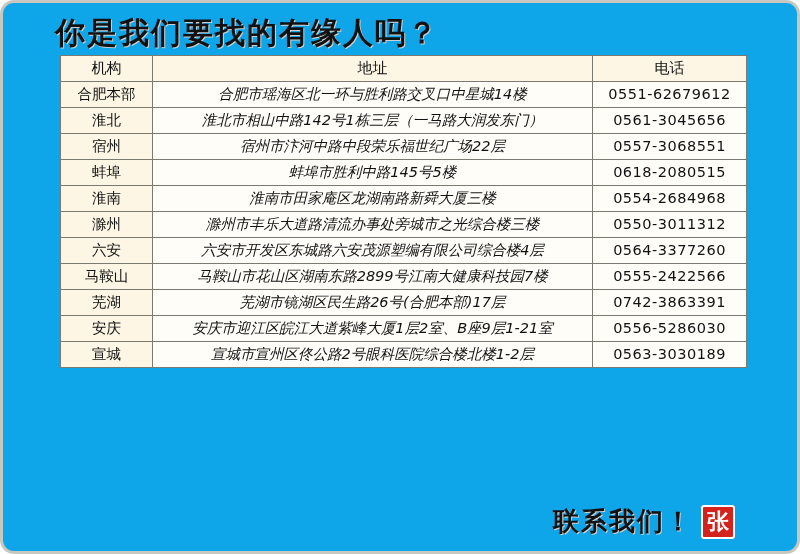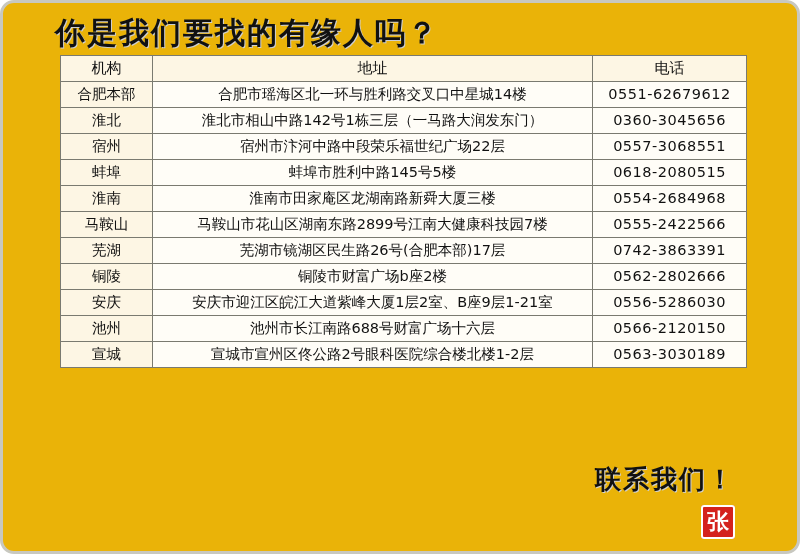--- a/index.html
+++ b/index.html
@@ -11,21 +11,21 @@
     height: 554px;
     background: #ffffff;
     font-family: "DejaVu Sans", "Liberation Sans", sans-serif;
     overflow: hidden;
   }
   .page {
     position: relative;
     width: 800px;
     height: 554px;
     box-sizing: border-box;
-    background: #eab308;
+    background: #0ea5e9;
     border: 3px solid #c8c8c0;
     border-radius: 14px;
   }
   .headline {
     position: absolute;
     left: 52px;
     top: 10px;
     font-size: 30px;
     font-weight: bold;
     letter-spacing: 2px;
@@ -61,30 +61,29 @@
   table.contacts thead th {
     background: #fdf6e4;
     font-weight: normal;
     font-size: 15px;
     margin-left: 28px;
   }
   col.c-org { width: 92px; }
   col.c-addr { width: 440px; }
   col.c-tel { width: 154px; }
   td.org { background: #fdf6e4; }
-  td.addr { background: #fffdf7; }
+  td.addr { background: #fffdf7; font-style: italic; }
   td.tel { background: #fffdf7; letter-spacing: 0.5px; }
   .footer {
     position: absolute;
     right: 62px;
     bottom: 12px;
     display: flex;
     align-items: flex-end;
     gap: 8px;
-    flex-direction: column;
   }
   .footer-text {
     font-size: 26px;
     font-weight: bold;
     color: #111111;
     letter-spacing: 2px;
     text-shadow: 1px 1px 0 #d0d0d0;
   }
   .seal {
     width: 34px;
@@ -122,61 +121,61 @@
       </thead>
       <tbody>
         <tr>
           <td class="org">合肥本部</td>
           <td class="addr">合肥市瑶海区北一环与胜利路交叉口中星城14楼</td>
           <td class="tel">0551-62679612</td>
         </tr>
         <tr>
           <td class="org">淮北</td>
           <td class="addr">淮北市相山中路142号1栋三层（一马路大润发东门）</td>
-          <td class="tel">0360-3045656</td>
+          <td class="tel">0561-3045656</td>
         </tr>
         <tr>
           <td class="org">宿州</td>
           <td class="addr">宿州市汴河中路中段荣乐福世纪广场22层</td>
           <td class="tel">0557-3068551</td>
         </tr>
         <tr>
           <td class="org">蚌埠</td>
           <td class="addr">蚌埠市胜利中路145号5楼</td>
           <td class="tel">0618-2080515</td>
         </tr>
         <tr>
           <td class="org">淮南</td>
           <td class="addr">淮南市田家庵区龙湖南路新舜大厦三楼</td>
           <td class="tel">0554-2684968</td>
         </tr>
         <tr>
+          <td class="org">滁州</td>
+          <td class="addr">滁州市丰乐大道路清流办事处旁城市之光综合楼三楼</td>
+          <td class="tel">0550-3011312</td>
+        </tr>
+        <tr>
+          <td class="org">六安</td>
+          <td class="addr">六安市开发区东城路六安茂源塑编有限公司综合楼4层</td>
+          <td class="tel">0564-3377260</td>
+        </tr>
+        <tr>
           <td class="org">马鞍山</td>
           <td class="addr">马鞍山市花山区湖南东路2899号江南大健康科技园7楼</td>
           <td class="tel">0555-2422566</td>
         </tr>
         <tr>
           <td class="org">芜湖</td>
           <td class="addr">芜湖市镜湖区民生路26号(合肥本部)17层</td>
           <td class="tel">0742-3863391</td>
         </tr>
         <tr>
-          <td class="org">铜陵</td>
-          <td class="addr">铜陵市财富广场b座2楼</td>
-          <td class="tel">0562-2802666</td>
-        </tr>
-        <tr>
           <td class="org">安庆</td>
           <td class="addr">安庆市迎江区皖江大道紫峰大厦1层2室、B座9层1-21室</td>
           <td class="tel">0556-5286030</td>
-        </tr>
-        <tr>
-          <td class="org">池州</td>
-          <td class="addr">池州市长江南路688号财富广场十六层</td>
-          <td class="tel">0566-2120150</td>
         </tr>
         <tr>
           <td class="org">宣城</td>
           <td class="addr">宣城市宣州区佟公路2号眼科医院综合楼北楼1-2层</td>
           <td class="tel">0563-3030189</td>
         </tr>
       </tbody>
     </table>
   </div>
 

